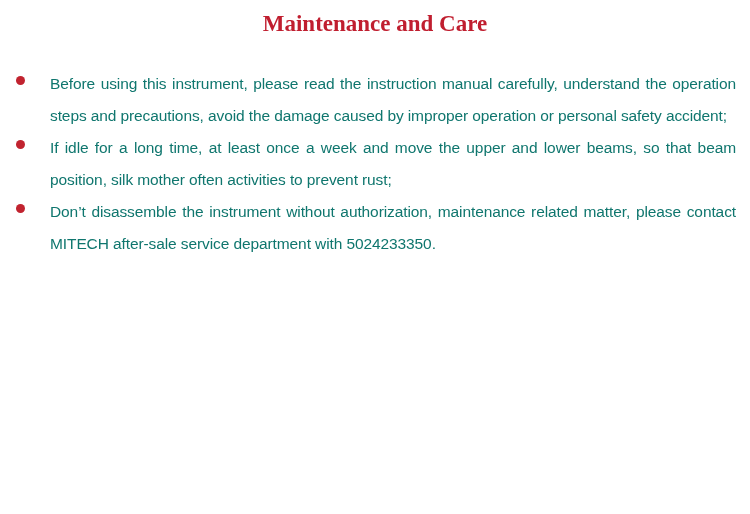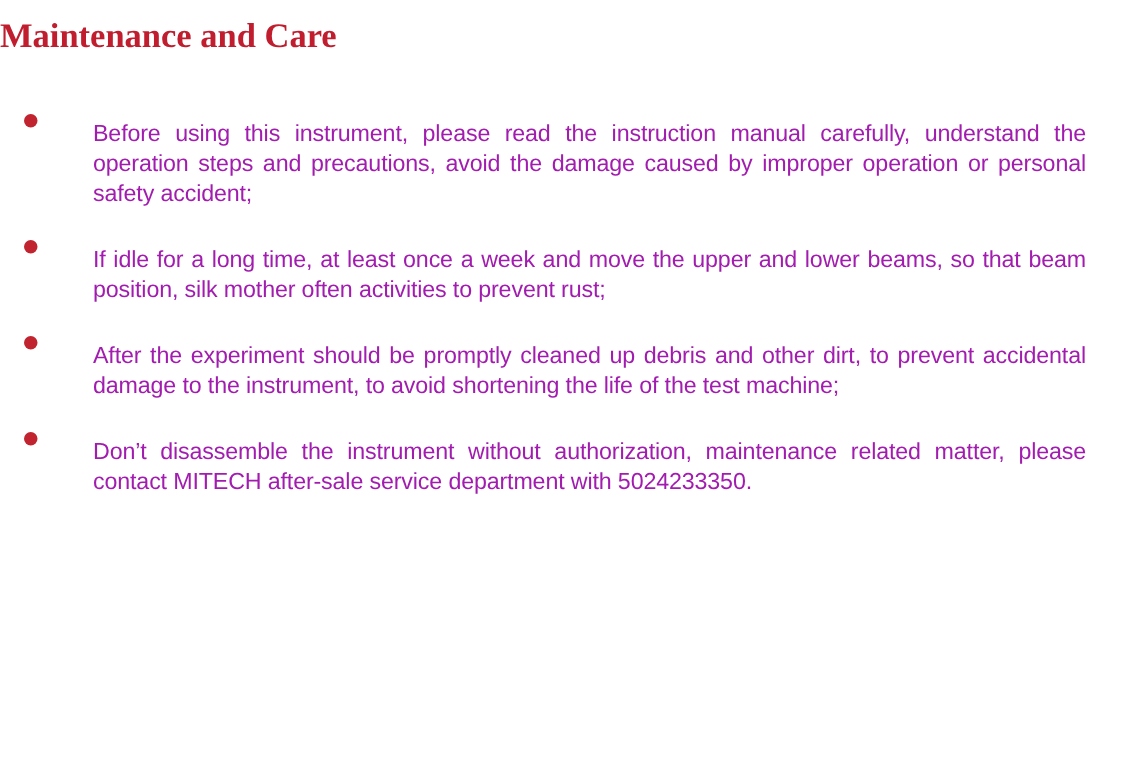--- a/index.html
+++ b/index.html
@@ -14,21 +14,21 @@
     font-family: "Liberation Sans", "DejaVu Sans", sans-serif;
   }
   .page {
     width: 750px;
     height: 514px;
     background: #ffffff;
     box-sizing: border-box;
   }
   .title {
     margin: 10px 0 0 0;
-    text-align: left;
+    text-align: center;
     font-family: "Liberation Serif", "DejaVu Serif", serif;
     font-weight: 700;
     font-size: 23px;
     line-height: 28px;
     color: #c01e2f;
   }
   .list {
     margin-top: 30px;
     padding: 0 14px 0 16px;
   }
@@ -39,26 +39,26 @@
   .bullet {
     flex: 0 0 9px;
     width: 9px;
     height: 9px;
     border-radius: 50%;
     background: #c1232f;
     margin-top: 8px;
     margin-right: 25px;
   }
   .item-text {
-    margin: 12px;
+    margin: 0;
     flex: 1;
     font-size: 15.5px;
-    line-height: 20px;
+    line-height: 32px;
     letter-spacing: -0.1px;
-    color: #a21caf;
+    color: #0f766e;
     text-align: justify;
     text-justify: inter-word;
   }
 </style>
 </head>
 <body>
 
 <div class="page">
 
   <h1 class="title">Maintenance and Care</h1>
@@ -69,24 +69,20 @@
       <span class="bullet"></span>
       <p class="item-text">Before using this instrument, please read the instruction manual carefully, understand the operation steps and precautions, avoid the damage caused by improper operation or personal safety accident;</p>
     </div>
 
 
     <div class="item">
       <span class="bullet"></span>
       <p class="item-text">If idle for a long time, at least once a week and move the upper and lower beams, so that beam position, silk mother often activities to prevent rust;</p>
     </div>
 
-    <div class="item">
-      <span class="bullet"></span>
-      <p class="item-text">After the experiment should be promptly cleaned up debris and other dirt, to prevent accidental damage to the instrument, to avoid shortening the life of the test machine;</p>
-    </div>
 
 
 
     <div class="item">
       <span class="bullet"></span>
       <p class="item-text">Don’t disassemble the instrument without authorization, maintenance related matter, please contact MITECH after-sale service department with 5024233350.</p>
     </div>
 
   </div>
 </div>

